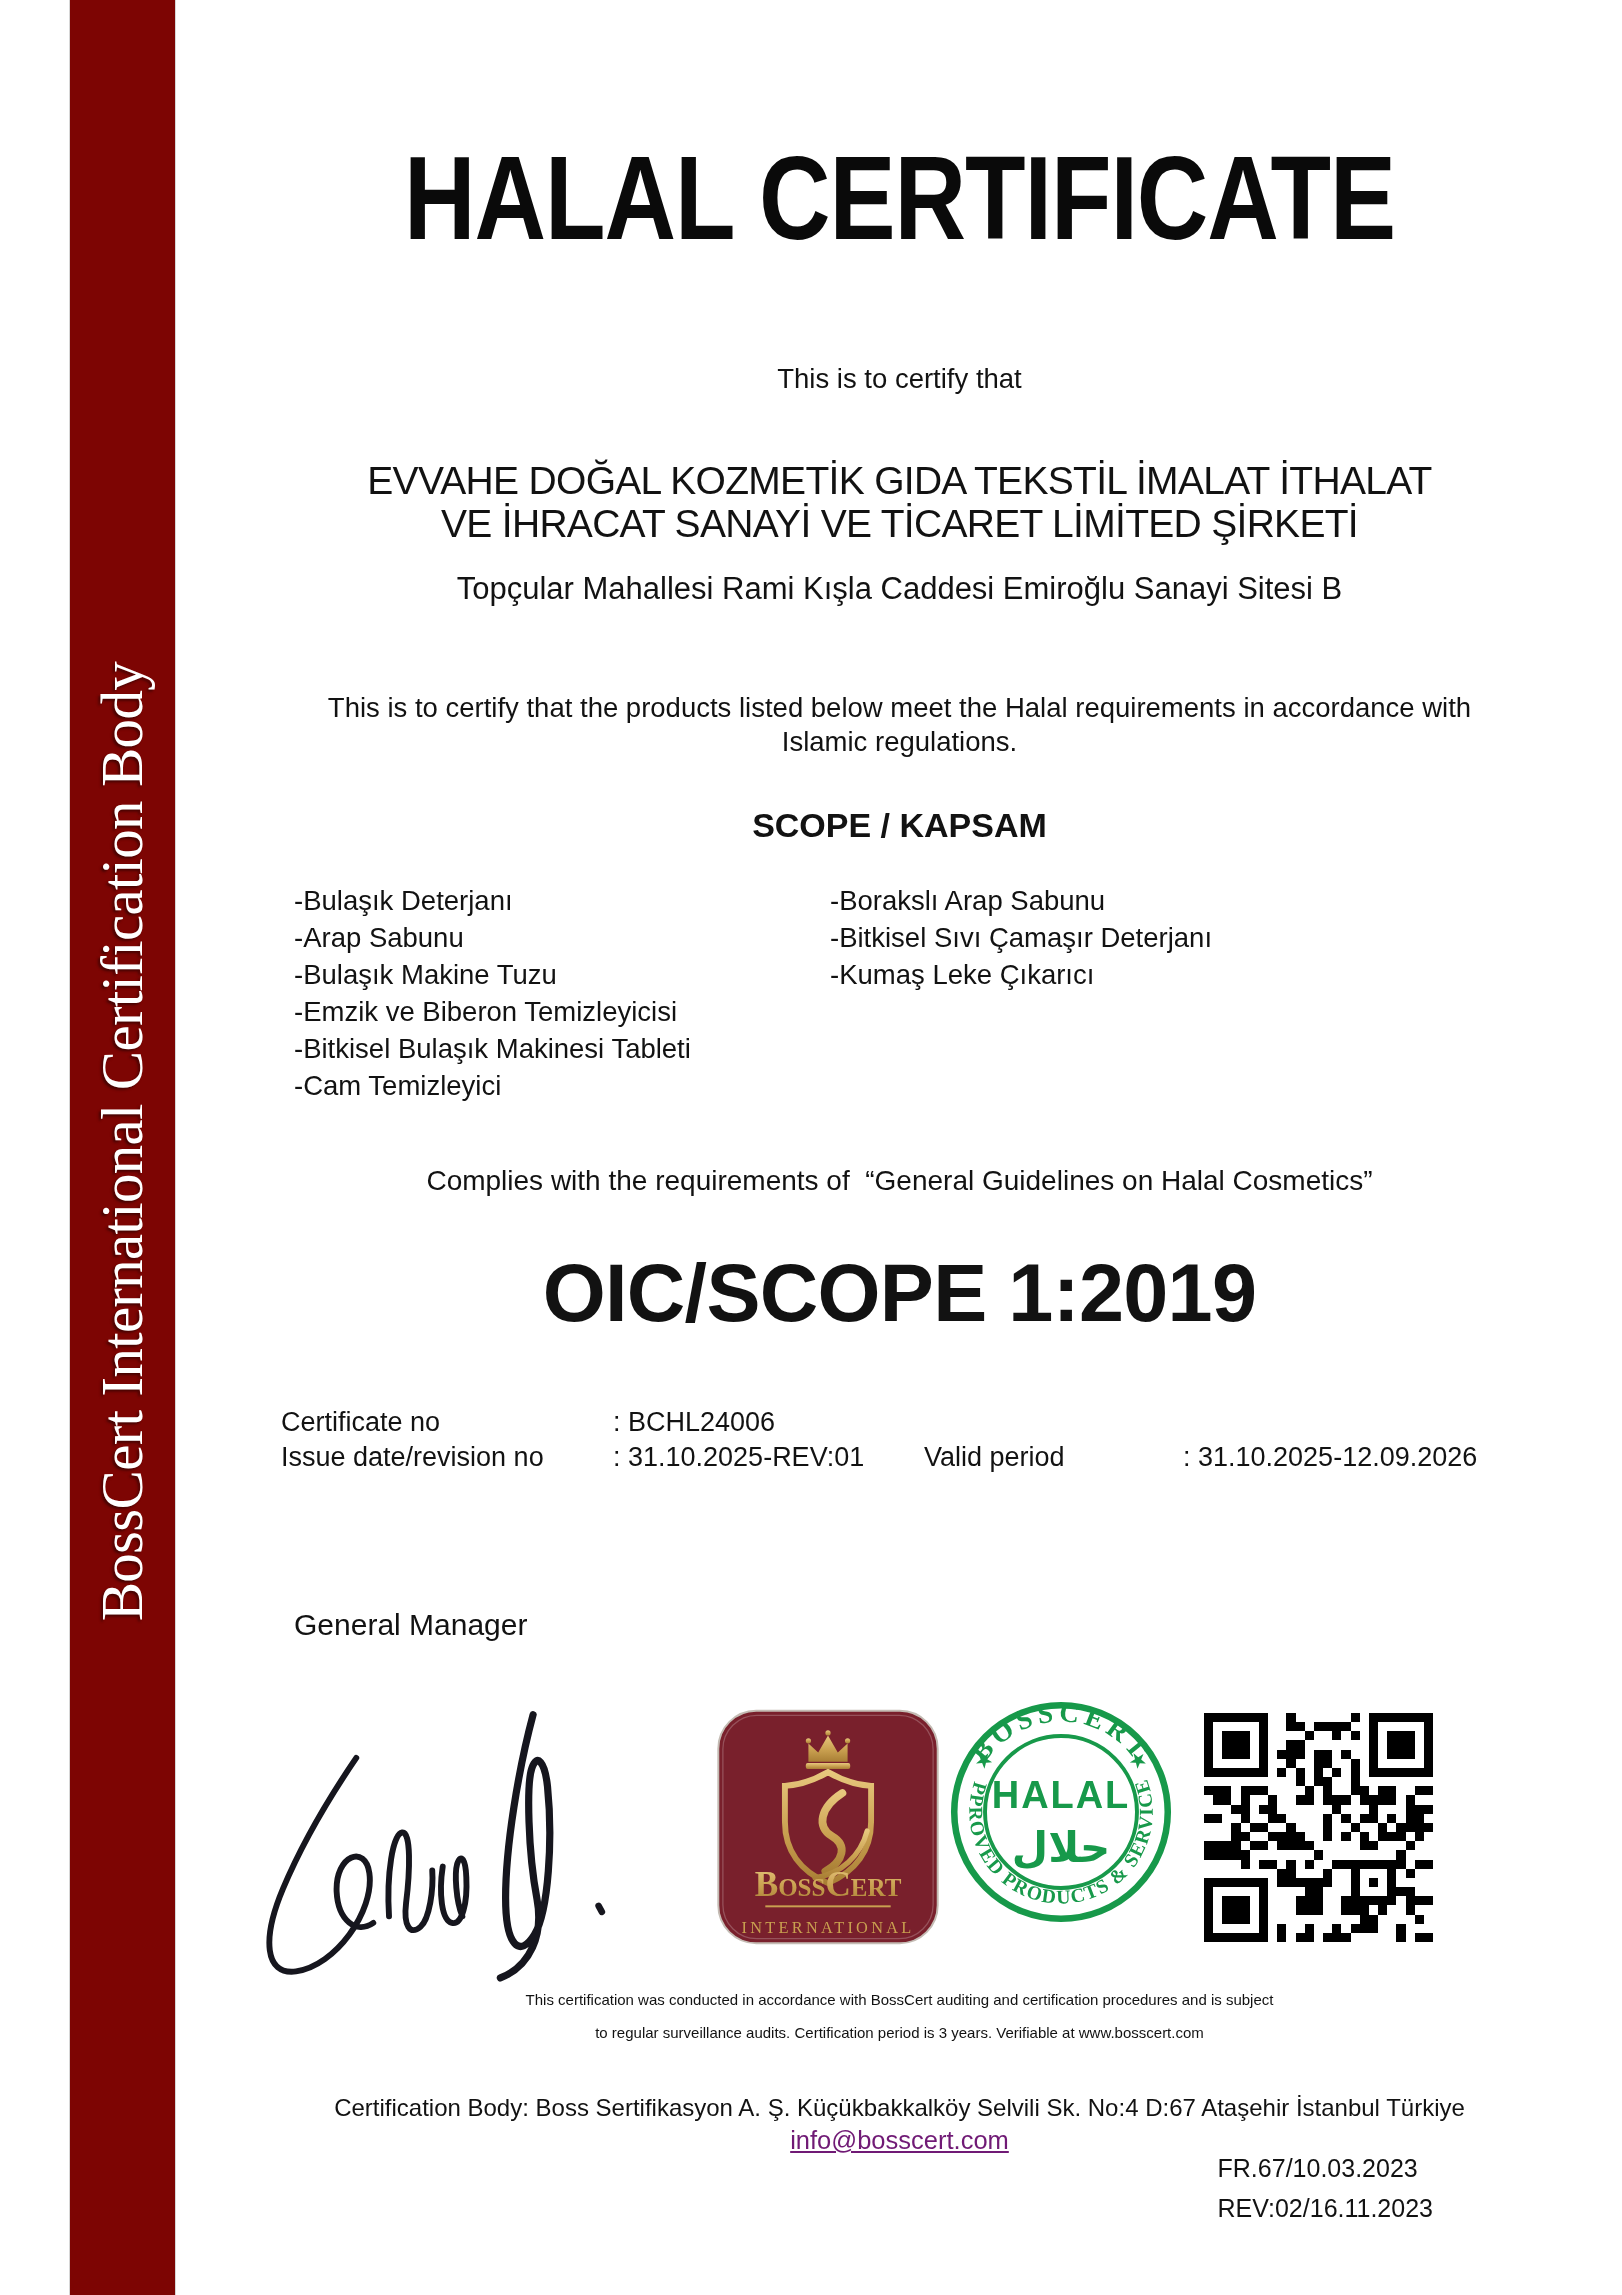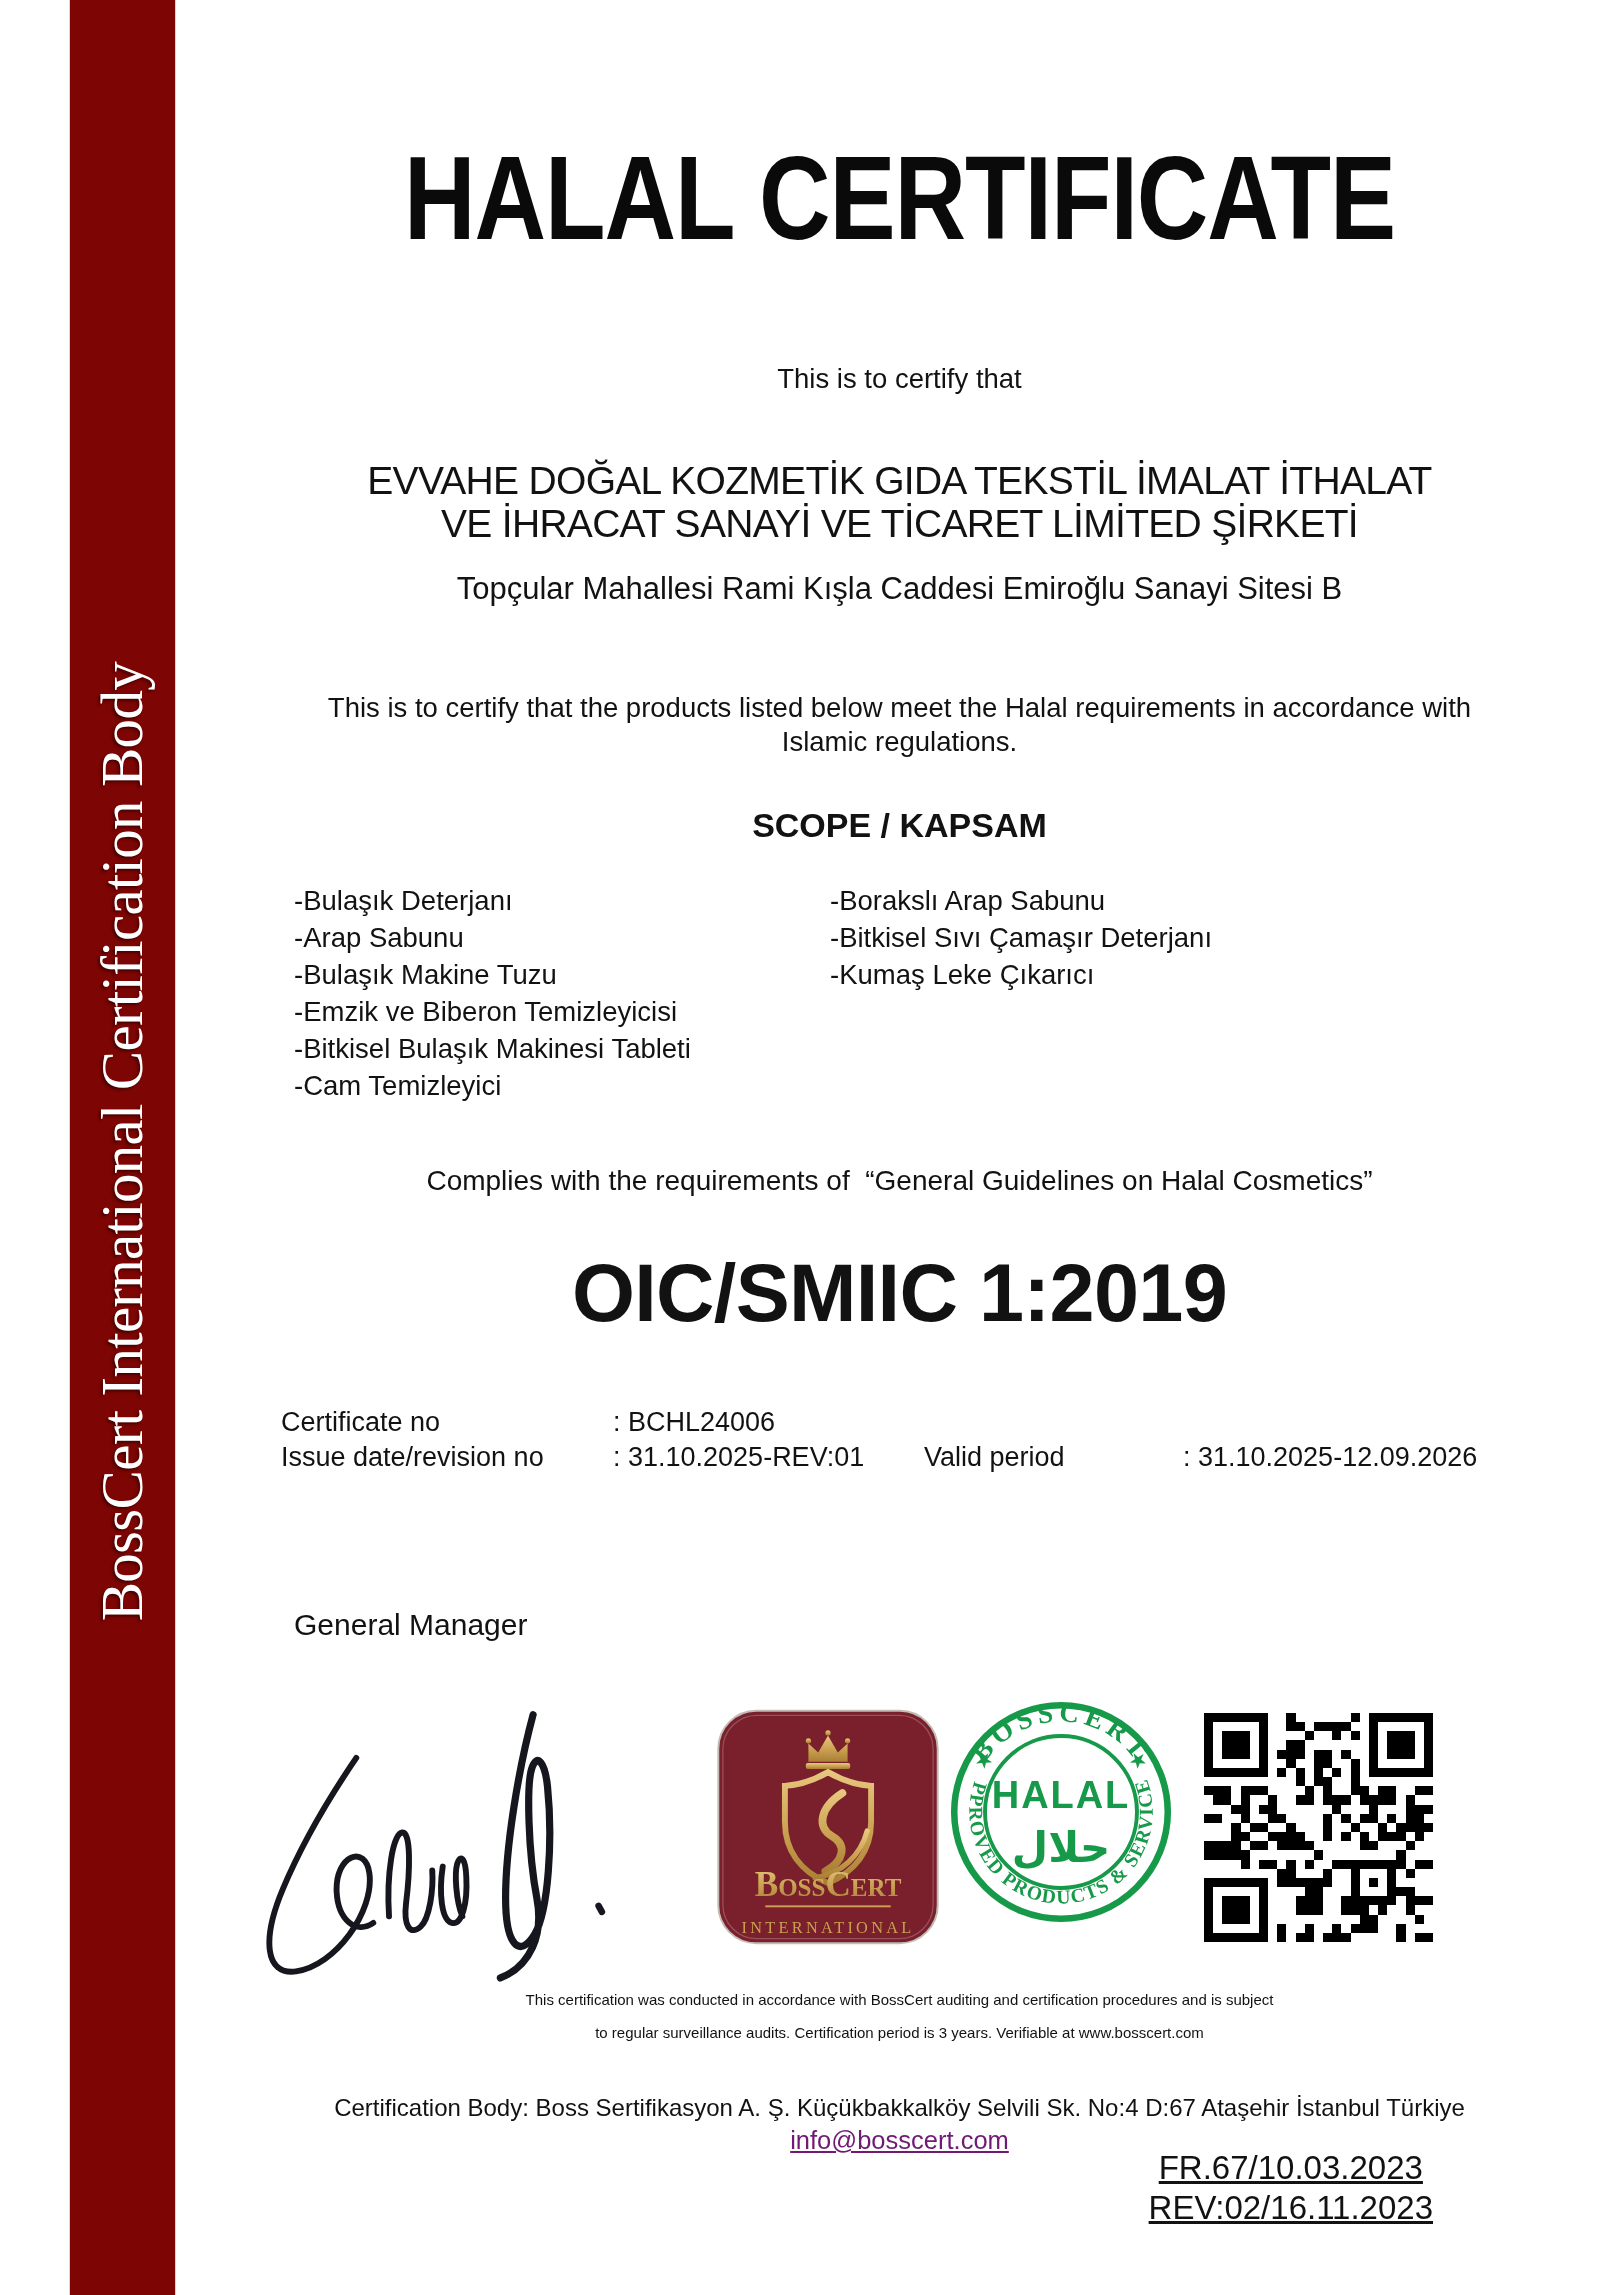--- a/index.html
+++ b/index.html
@@ -46,21 +46,21 @@
   .dvalue2{left:902px;}
   .gm{left:294px;top:1608px;font-size:30px;}
   .sig{left:258px;top:1695px;}
   .logo-bosscert{left:717px;top:1709px;}
   .seal{left:949px;top:1700px;}
   .qr{left:1204px;top:1713px;width:229px;height:229px;background:#ffffff;}
   .foot-par{top:1983px;font-size:15px;line-height:33px;}
   .foot-body{top:2093px;font-size:24px;line-height:29px;}
   .foot-email{top:2125px;font-size:25.5px;line-height:30px;}
   .foot-email a{color:#701a75;text-decoration:underline;cursor:pointer;}
-  .refs{right:189px;top:2148px;font-size:33px;line-height:40px;text-align:center;white-space:nowrap;text-decoration:underline;}
+  .refs{right:189px;top:2148px;font-size:25px;line-height:40px;text-align:left;white-space:nowrap;}
   .seal-arc-text{font-family:"Liberation Serif",serif;font-weight:700;fill:#17994a;}
   .seal-center{font-family:"Liberation Sans",sans-serif;font-weight:700;fill:#17994a;}
   .seal-arabic{font-family:"DejaVu Sans",sans-serif;font-weight:700;fill:#17994a;}
   .bc-name{font-family:"Liberation Serif",serif;font-variant:small-caps;font-weight:700;}
   .bc-sub{font-family:"Liberation Serif",serif;}
 </style>
 </head>
 <body>
 
 <div class="abs sidebar">
@@ -98,21 +98,21 @@
     <div class="scope-item">-Cam Temizleyici</div>
   </div>
 <div class="abs scope-col scope-right">
     <div class="scope-item">-Borakslı Arap Sabunu</div>
     <div class="scope-item">-Bitkisel Sıvı Çamaşır Deterjanı</div>
     <div class="scope-item">-Kumaş Leke Çıkarıcı</div>
   </div>
 
 <div class="abs centerband complies">Complies with the requirements of  “General Guidelines on Halal Cosmetics”</div>
 
-<div class="abs centerband standard">OIC/SMIIC 1:2019</div>
+<div class="abs centerband standard">OIC/SCOPE 1:2019</div>
 
 <div class="abs details">
   <div class="drow">
     <span class="dcell dlabel">Certificate no</span>
     <span class="dcell dvalue">: BCHL24006</span>
     <span class="dcell dlabel2"></span>
     <span class="dcell dvalue2"></span>
   </div>
   <div class="drow">
     <span class="dcell dlabel">Issue date/revision no</span>

